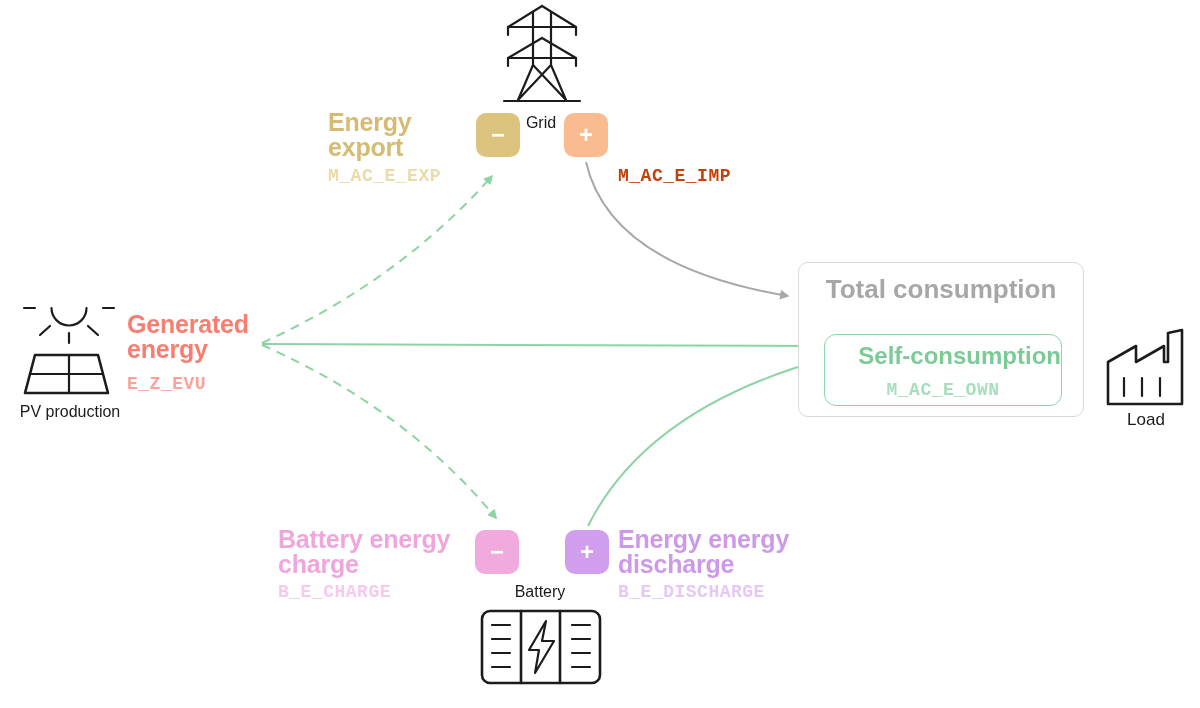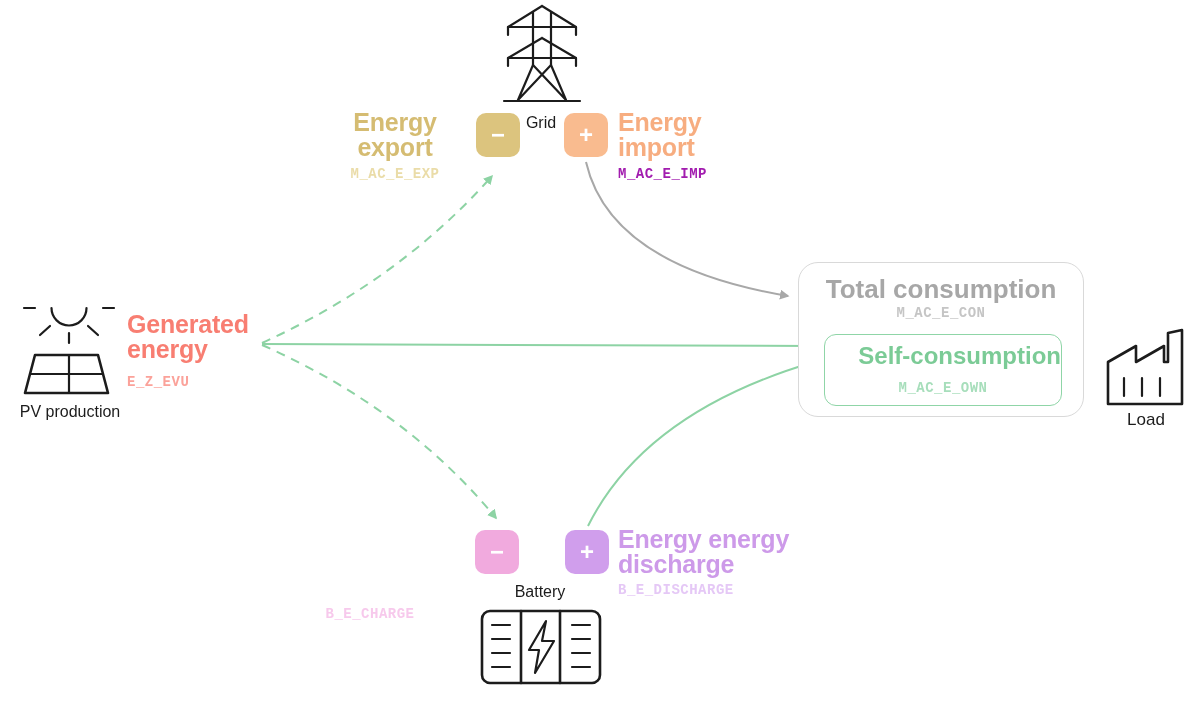--- a/index.html
+++ b/index.html
@@ -2,39 +2,39 @@
 <html><head>
 <meta charset="utf-8">
 <style>
   html,body{margin:0;padding:0;background:#ffffff;}
   .stage{
     position:relative;width:1200px;height:708px;background:#ffffff;overflow:hidden;
     font-family:"Liberation Sans","DejaVu Sans",sans-serif;color:#1c1c1c;
   }
   .abs{position:absolute;}
   .hd{font-weight:700;font-size:25px;line-height:25px;letter-spacing:-0.2px;}
-  .code{font-family:"Liberation Mono","DejaVu Sans Mono",monospace;font-weight:700;font-size:14px;letter-spacing:0.5px;white-space:nowrap;}
+  .code{font-family:"Liberation Mono","DejaVu Sans Mono",monospace;font-weight:700;font-size:18px;letter-spacing:0.5px;white-space:nowrap;}
   .lbl{font-size:16px;color:#1c1c1c;text-align:center;}
   .chip{
     position:absolute;width:44px;height:44px;border-radius:10px;color:#ffffff;
     display:flex;align-items:center;justify-content:center;
     font-size:24px;font-weight:700;line-height:1;user-select:none;
   }
-  .r{text-align:center;}
+  .r{text-align:left;}
   
   .c-export-hd{color:#D5BC72;} .c-export-code{color:#EADCA8;} .bg-export{background:#DCC47E;}
-  .c-import-hd{color:#F7AD80;} .c-import-code{color:#a21caf;text-align:center;} .bg-import{background:#F9BB8F;}
+  .c-import-hd{color:#F7AD80;} .c-import-code{color:#c2410c;text-align:center;} .bg-import{background:#F9BB8F;}
   .c-gen-hd{color:#F87E72;}    .c-gen-code{color:#FBA29A;}
   .c-total-hd{color:#A7A7A7;}  .c-total-code{color:#C5C5C5;}
   .c-self-hd{color:#7BCB96;}   .c-self-code{color:#A7DEBB;}
-  .c-charge-hd{color:#F0A6DC;} .c-charge-code{color:#F7C9EC;margin-top:24px;} .bg-charge{background:#F1AADE;}
+  .c-charge-hd{color:#F0A6DC;} .c-charge-code{color:#F7C9EC;} .bg-charge{background:#F1AADE;}
   .c-disch-hd{color:#CD9AE9;}  .c-disch-code{color:#E5C8F6;}  .bg-disch{background:#D09EEC;}
   .total-box{
     position:absolute;left:798px;top:262px;width:286px;height:155px;
-    border:1.5px solid #D9D9D9;border-radius:20px;box-sizing:border-box;background:#fff;
+    border:1.5px solid #D9D9D9;border-radius:10px;box-sizing:border-box;background:#fff;
   }
   .total-box .hd2{margin-top:12px;text-align:center;font-weight:700;font-size:26px;line-height:28px;white-space:nowrap;}
   .total-box .code{display:block;text-align:center;margin-top:2px;}
   .self-box{
     position:absolute;left:25px;top:71px;width:238px;height:72px;
     border:1.5px solid #8FD5A7;border-radius:12px;box-sizing:border-box;background:#fff;
   }
   .self-box .hd2{margin-top:8px;text-align:right;font-weight:700;font-size:24px;line-height:26px;white-space:nowrap;}
   .self-box .code{display:block;text-align:center;margin-top:11px;}
   svg{display:block;}
@@ -76,49 +76,48 @@
 
   <div class="abs hd r c-export-hd" style="left:328px;top:110px;width:134px;">Energy export</div>
   <div class="abs code r c-export-code" style="left:328px;top:166px;width:134px;">M_AC_E_EXP</div>
   <div class="chip bg-export" style="left:476px;top:113px;">
     <span>−</span>
   </div>
 
   <div class="chip bg-import" style="left:564px;top:113px;">
     <span>+</span>
   </div>
-  <div class="abs hd c-import-hd" style="left:618px;top:110px;width:150px;">Energy import</div>
   <div class="abs code c-import-code" style="left:618px;top:166px;">M_AC_E_IMP</div>
 
   <svg class="abs" style="left:16px;top:295px;" width="100" height="104" viewBox="0 0 100 104">
     <path class="ink" d="M35.5,13 A17.5,17.5 0 0 0 70.5,13"></path>
     <path class="ink" d="M8,13 H19 M87,13 H98 M24,40 L34,31 M72,31 L82,40 M53,38 V48"></path>
     <path class="ink-thick" d="M19,60 L82,60 L92,98 L9,98 Z"></path>
     <path class="ink" d="M53,60 V98 M14,79 H87"></path>
   </svg>
   <div class="abs lbl" style="left:12px;top:403px;width:116px;">PV production</div>
 
   <div class="abs hd c-gen-hd" style="left:127px;top:312px;width:140px;">Generated energy</div>
   <div class="abs code c-gen-code" style="left:127px;top:374px;">E_Z_EVU</div>
 
   <div class="total-box">
     <div class="hd2 c-total-hd">Total consumption</div>
-    <span class="code c-total-code">M_AC_E_CON</span>
     <div class="self-box">
       <div class="hd2 c-self-hd">Self-consumption</div>
       <span class="code c-self-code">M_AC_E_OWN</span>
     </div>
   </div>
 
   <svg class="abs" style="left:1104px;top:320px;" width="84" height="88" viewBox="0 0 84 88">
     <path class="ink-thick" d="M4,84 L4,42 L32,26 L32,42 L60,26 L60,42 L64,42 L64,13 L78,10 L78,84 Z"></path>
     <path class="ink" d="M20,58 V76 M38,58 V76 M56,58 V76"></path>
   </svg>
   <div class="abs lbl" style="left:1111px;top:410px;width:70px;font-size:17px;">Load</div>
 
+  <div class="abs hd r c-charge-hd" style="left:278px;top:527px;width:184px;">Battery energy charge</div>
   <div class="abs code r c-charge-code" style="left:278px;top:582px;width:184px;">B_E_CHARGE</div>
   <div class="chip bg-charge" style="left:475px;top:530px;">
     <span>−</span>
   </div>
 
   <div class="chip bg-disch" style="left:565px;top:530px;">
     <span>+</span>
   </div>
   <div class="abs hd c-disch-hd" style="left:618px;top:527px;width:190px;">Energy energy discharge</div>
   <div class="abs code c-disch-code" style="left:618px;top:582px;">B_E_DISCHARGE</div>

